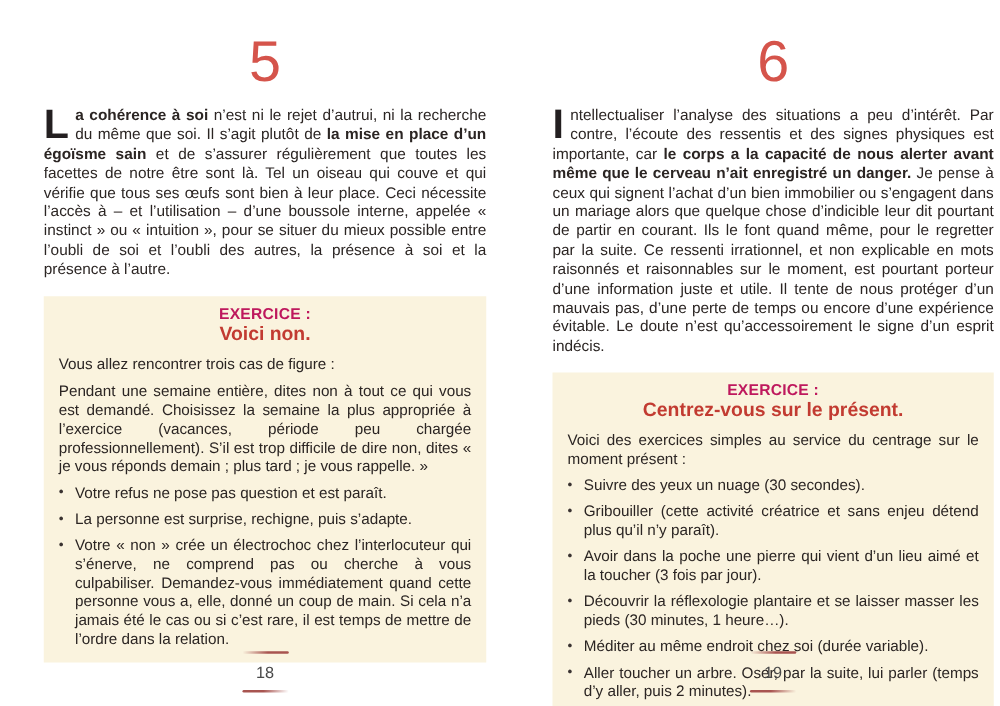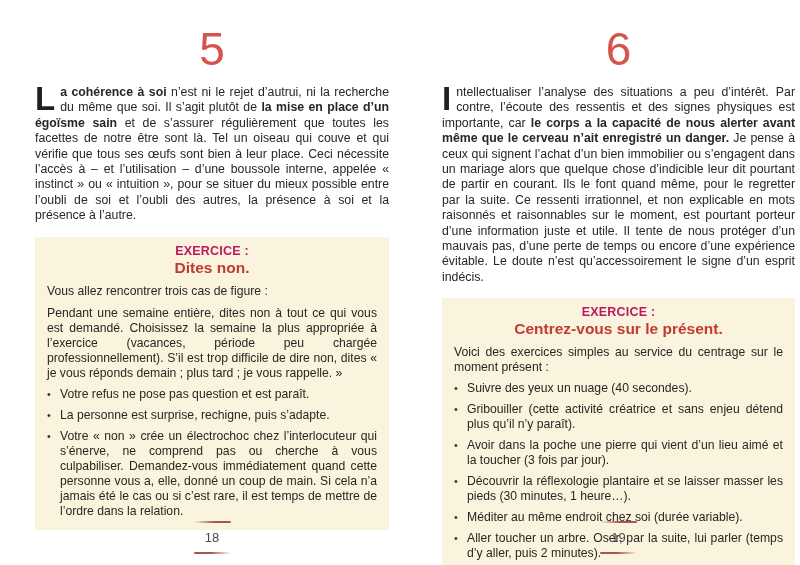--- a/index.html
+++ b/index.html
@@ -56,21 +56,21 @@
 
   <div class="page page-left">
     <div class="chapter-number">5</div>
 
     <p class="body-par">
       <span class="dropcap">L</span><span><span class="bold">a cohérence à soi</span><span> n’est ni le rejet d’autrui, ni la recherche du même que soi. Il s’agit plutôt de </span><span class="bold">la mise en place d’un égoïsme sain</span><span> et de s’assurer régulièrement que toutes les facettes de notre être sont là. Tel un oiseau qui couve et qui vérifie que tous ses œufs sont bien à leur place. Ceci nécessite l’accès à – et l’utilisation – d’une boussole interne, appelée « instinct » ou « intuition », pour se situer du mieux possible entre l’oubli de soi et l’oubli des autres, la présence à soi et la présence à l’autre.</span></span>
     </p>
 
     <div class="exercise-box">
       <div class="ex-label">EXERCICE :</div>
-      <div class="ex-title">Dites non.</div>
+      <div class="ex-title">Voici non.</div>
       <div>
           <p class="ex-par">Vous allez rencontrer trois cas de figure :</p>
           <p class="ex-par">Pendant une semaine entière, dites non à tout ce qui vous est demandé. Choisissez la semaine la plus appropriée à l’exercice (vacances, période peu chargée professionnellement). S’il est trop difficile de dire non, dites « je vous réponds demain ; plus tard ; je vous rappelle. »</p>
         </div>
       <div>
           <div class="bullet-item">
             <span class="bullet-marker">•</span>
             <span class="bullet-text">Votre refus ne pose pas question et est paraît.</span>
           </div>
           <div class="bullet-item">
@@ -101,21 +101,21 @@
 
     <div class="exercise-box">
       <div class="ex-label">EXERCICE :</div>
       <div class="ex-title">Centrez-vous sur le présent.</div>
       <div>
           <p class="ex-par">Voici des exercices simples au service du centrage sur le moment présent :</p>
         </div>
       <div>
           <div class="bullet-item">
             <span class="bullet-marker">•</span>
-            <span class="bullet-text">Suivre des yeux un nuage (40 secondes).</span>
+            <span class="bullet-text">Suivre des yeux un nuage (30 secondes).</span>
           </div>
           <div class="bullet-item">
             <span class="bullet-marker">•</span>
             <span class="bullet-text">Gribouiller (cette activité créatrice et sans enjeu détend plus qu’il n’y paraît).</span>
           </div>
           <div class="bullet-item">
             <span class="bullet-marker">•</span>
             <span class="bullet-text">Avoir dans la poche une pierre qui vient d’un lieu aimé et la toucher (3 fois par jour).</span>
           </div>
           <div class="bullet-item">

